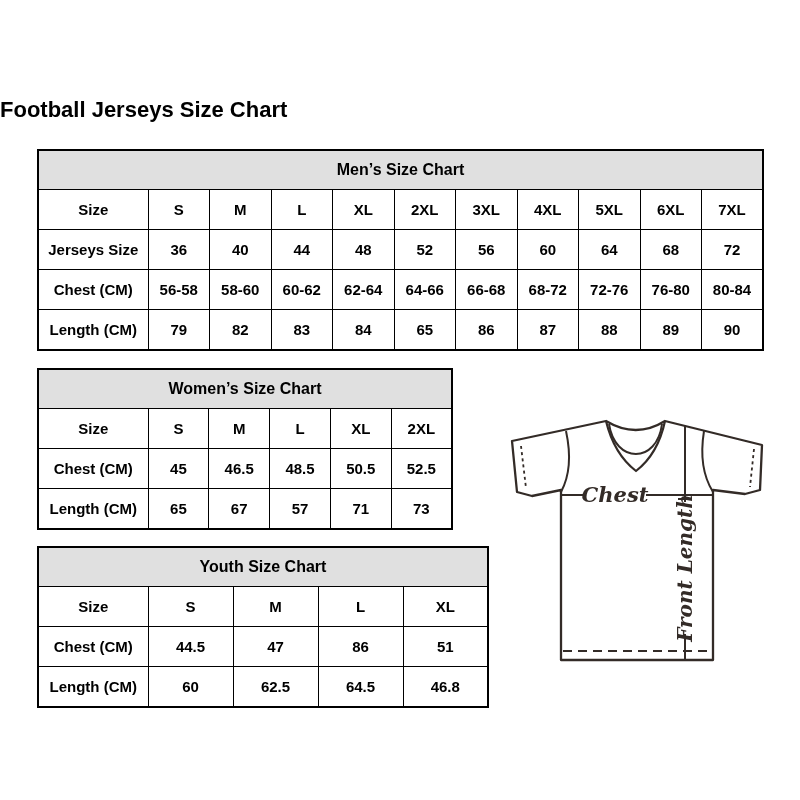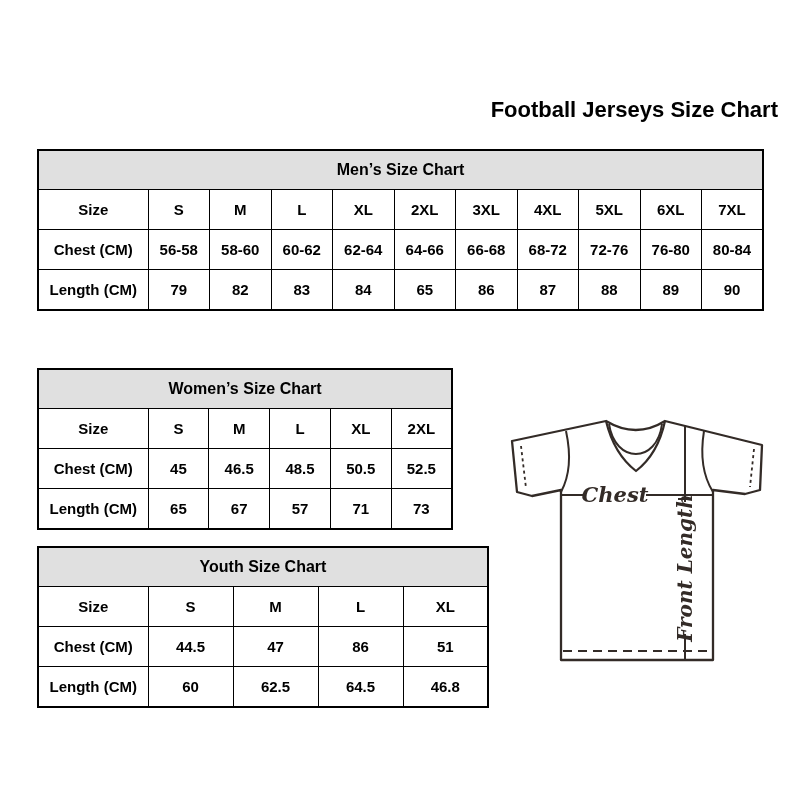--- a/index.html
+++ b/index.html
@@ -10,21 +10,21 @@
   }
   .page {
     position: relative;
     width: 800px; height: 800px;
     background: #ffffff;
     overflow: hidden;
   }
   .title {
     position: absolute;
     top: 97px; left: 0; width: 778px;
-    text-align: right;
+    text-align: left;
     font-size: 22px;
     font-weight: bold;
     letter-spacing: 0px;
   }
   table.size-table {
     position: absolute;
     border-collapse: collapse;
     table-layout: fixed;
     border: 2px solid #000;
   }
@@ -93,20 +93,33 @@
         <td>L</td>
         <td>XL</td>
         <td>2XL</td>
         <td>3XL</td>
         <td>4XL</td>
         <td>5XL</td>
         <td>6XL</td>
         <td>7XL</td>
       </tr>
       <tr>
+        <td>Jerseys Size</td>
+        <td>36</td>
+        <td>40</td>
+        <td>44</td>
+        <td>48</td>
+        <td>52</td>
+        <td>56</td>
+        <td>60</td>
+        <td>64</td>
+        <td>68</td>
+        <td>72</td>
+      </tr>
+      <tr>
         <td>Chest (CM)</td>
         <td>56-58</td>
         <td>58-60</td>
         <td>60-62</td>
         <td>62-64</td>
         <td>64-66</td>
         <td>66-68</td>
         <td>68-72</td>
         <td>72-76</td>
         <td>76-80</td>

